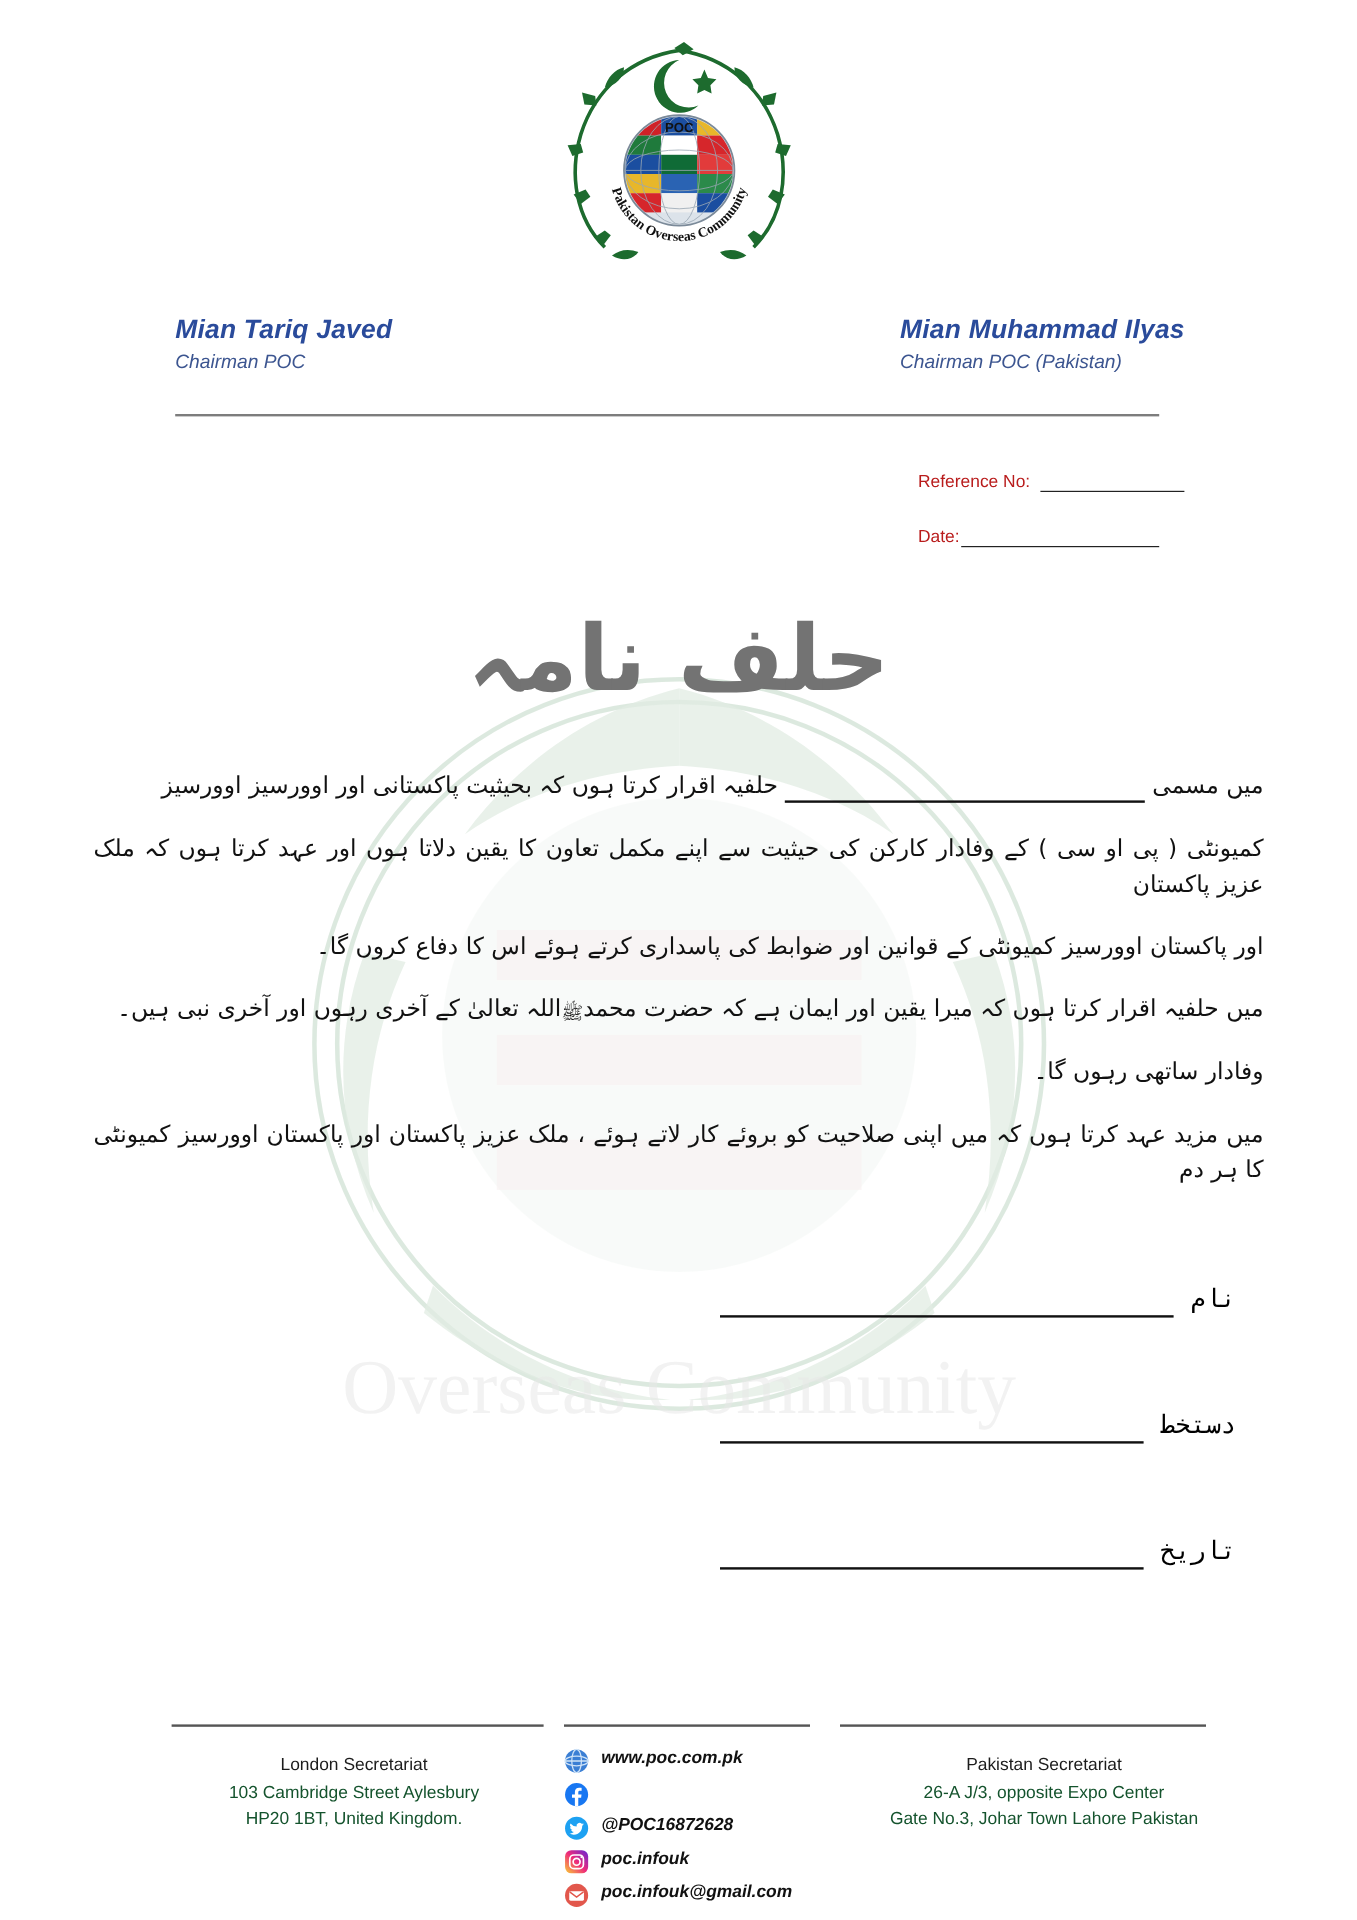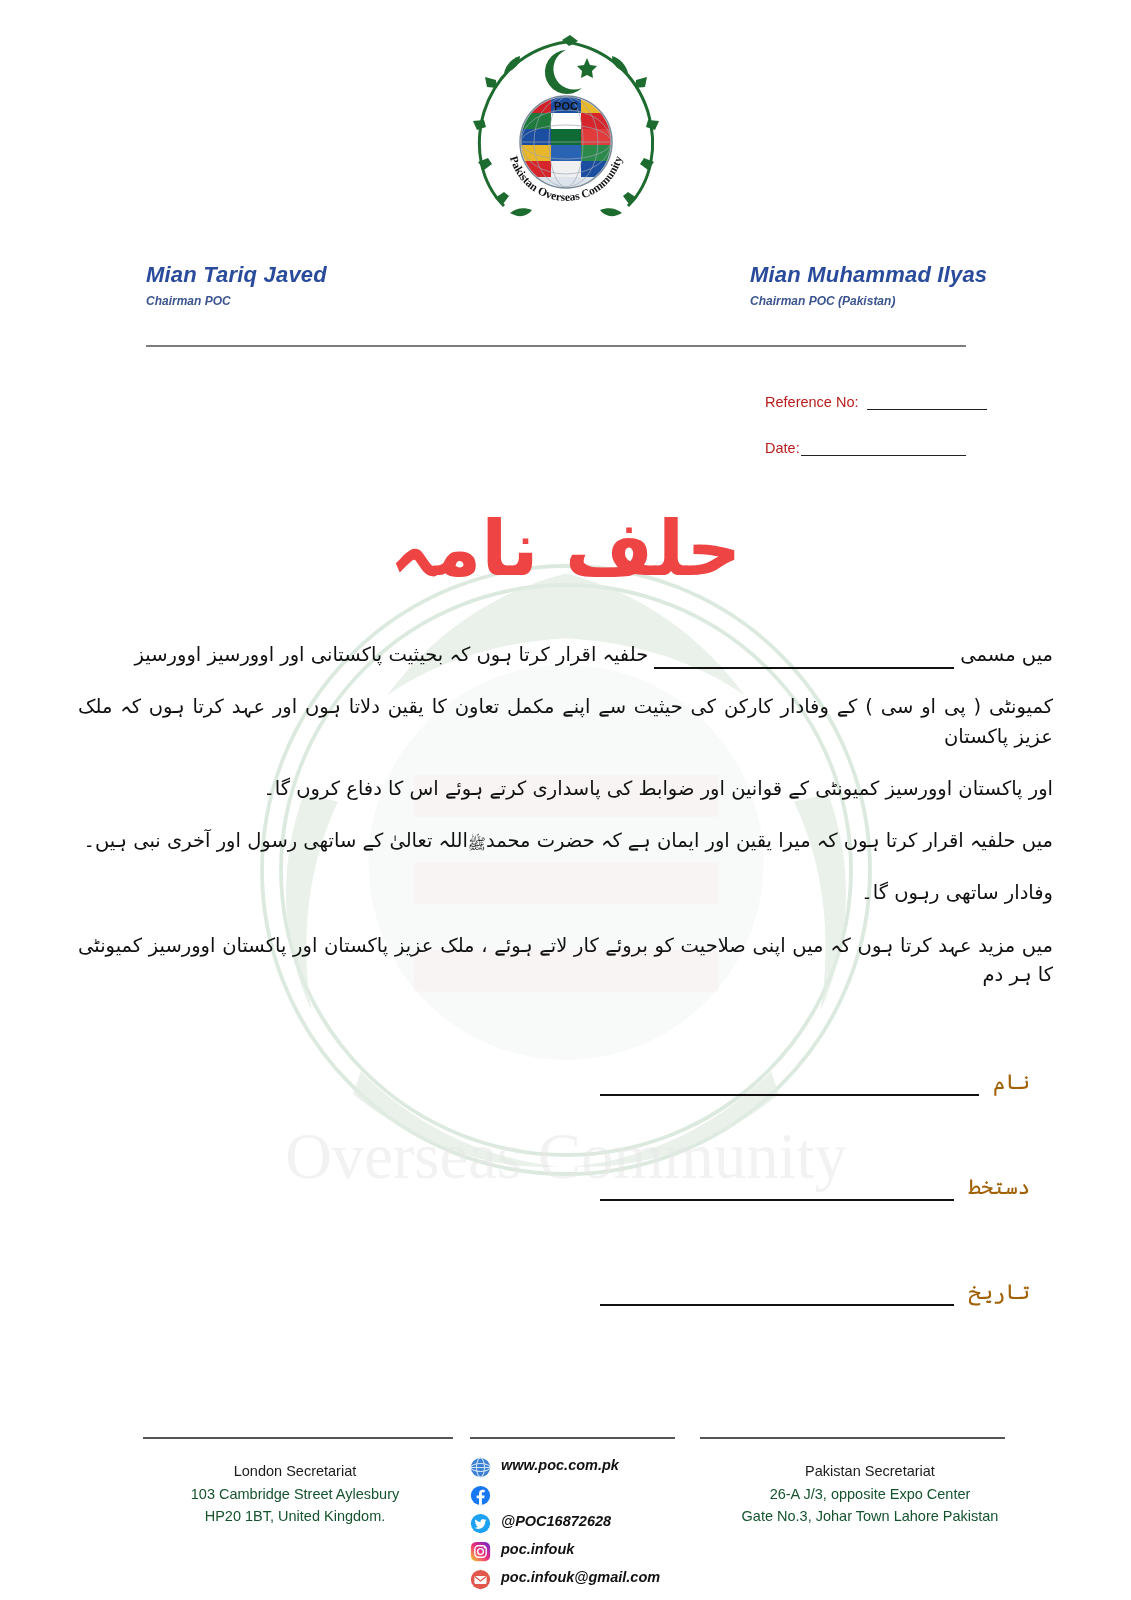--- a/index.html
+++ b/index.html
@@ -59,25 +59,24 @@
   .hdr-name {
     font-weight: bold;
     font-style: italic;
     font-size: 22px;
     color: #2a4b9b;
     letter-spacing: 0.2px;
     white-space: nowrap;
   }
   .hdr-role {
     font-style: italic;
-    font-size: 12px;
+    font-size: 16px;
     color: #3c5590;
     margin-top: 6px;
     white-space: nowrap;
-    font-weight: bold;
   }
 
   .hdr-rule {
     position: absolute;
     left: 146px;
     top: 345px;
     width: 820px;
     height: 0;
     border-top: 2px solid #7d7d7d;
     z-index: 3;
@@ -107,21 +106,21 @@
   .doc-title {
     position: absolute;
     left: 0;
     right: 0;
     top: 505px;
     text-align: center;
     z-index: 3;
     font-family: "DejaVu Sans", "Liberation Sans", sans-serif;
     font-size: 76px;
     font-weight: bold;
-    color: #ef4444;
+    color: #737373;
     direction: rtl;
     line-height: 1.15;
   }
 
   
   .body-block {
     position: absolute;
     left: 78px;
     top: 640px;
     width: 975px;
@@ -162,23 +161,23 @@
     display: flex;
     align-items: flex-end;
     direction: rtl;
     width: 430px;
     left: 600px;
   }
   .sig-field.name { top: 1070px; }
   .sig-field.sign { top: 1175px; }
   .sig-field.date { top: 1280px; }
   .sig-label {
-    font-family: Liberation Sans, sans-serif;
+    font-family: Liberation Mono, monospace;
     font-size: 21px;
-    color: #a16207;
+    color: #000000;
     white-space: nowrap;
     padding-bottom: 2px;
   }
   .sig-line {
     flex: 1;
     border-bottom: 2px solid #111;
     height: 17px;
     margin-right: 14px;
   }
 
@@ -367,21 +366,21 @@
       <span class="seg">حلفیہ اقرار کرتا ہوں کہ بحیثیت پاکستانی اور اوورسیز اوورسیز</span>
     </div>
 
     <div class="body-line wrap">کمیونٹی ( پی او سی ) کے وفادار کارکن کی حیثیت سے اپنے مکمل تعاون کا یقین دلاتا ہوں اور عہد کرتا ہوں کہ ملک عزیز پاکستان</div>
 
     <div class="body-line wrap">اور پاکستان اوورسیز کمیونٹی کے قوانین اور ضوابط کی پاسداری کرتے ہوئے اس کا دفاع کروں گا۔</div>
 
     <div class="body-line">
       <span class="seg">میں حلفیہ اقرار کرتا ہوں کہ میرا یقین اور ایمان ہے کہ حضرت محمد</span>
       <span class="seg pbuh">ﷺ</span>
-      <span class="seg">اللہ تعالیٰ کے ساتھی رسول اور آخری نبی ہیں۔</span>
+      <span class="seg">اللہ تعالیٰ کے آخری رہوں اور آخری نبی ہیں۔</span>
     </div>
 
     <div class="body-line wrap">وفادار ساتھی رہوں گا۔</div>
 
     <div class="body-line wrap">میں مزید عہد کرتا ہوں کہ میں اپنی صلاحیت کو بروئے کار لاتے ہوئے ، ملک عزیز پاکستان اور پاکستان اوورسیز کمیونٹی کا ہر دم</div>
   </div>
 
   <div class="sig-field name">
     <span class="sig-label">نام</span>
     <span class="sig-line"></span>

